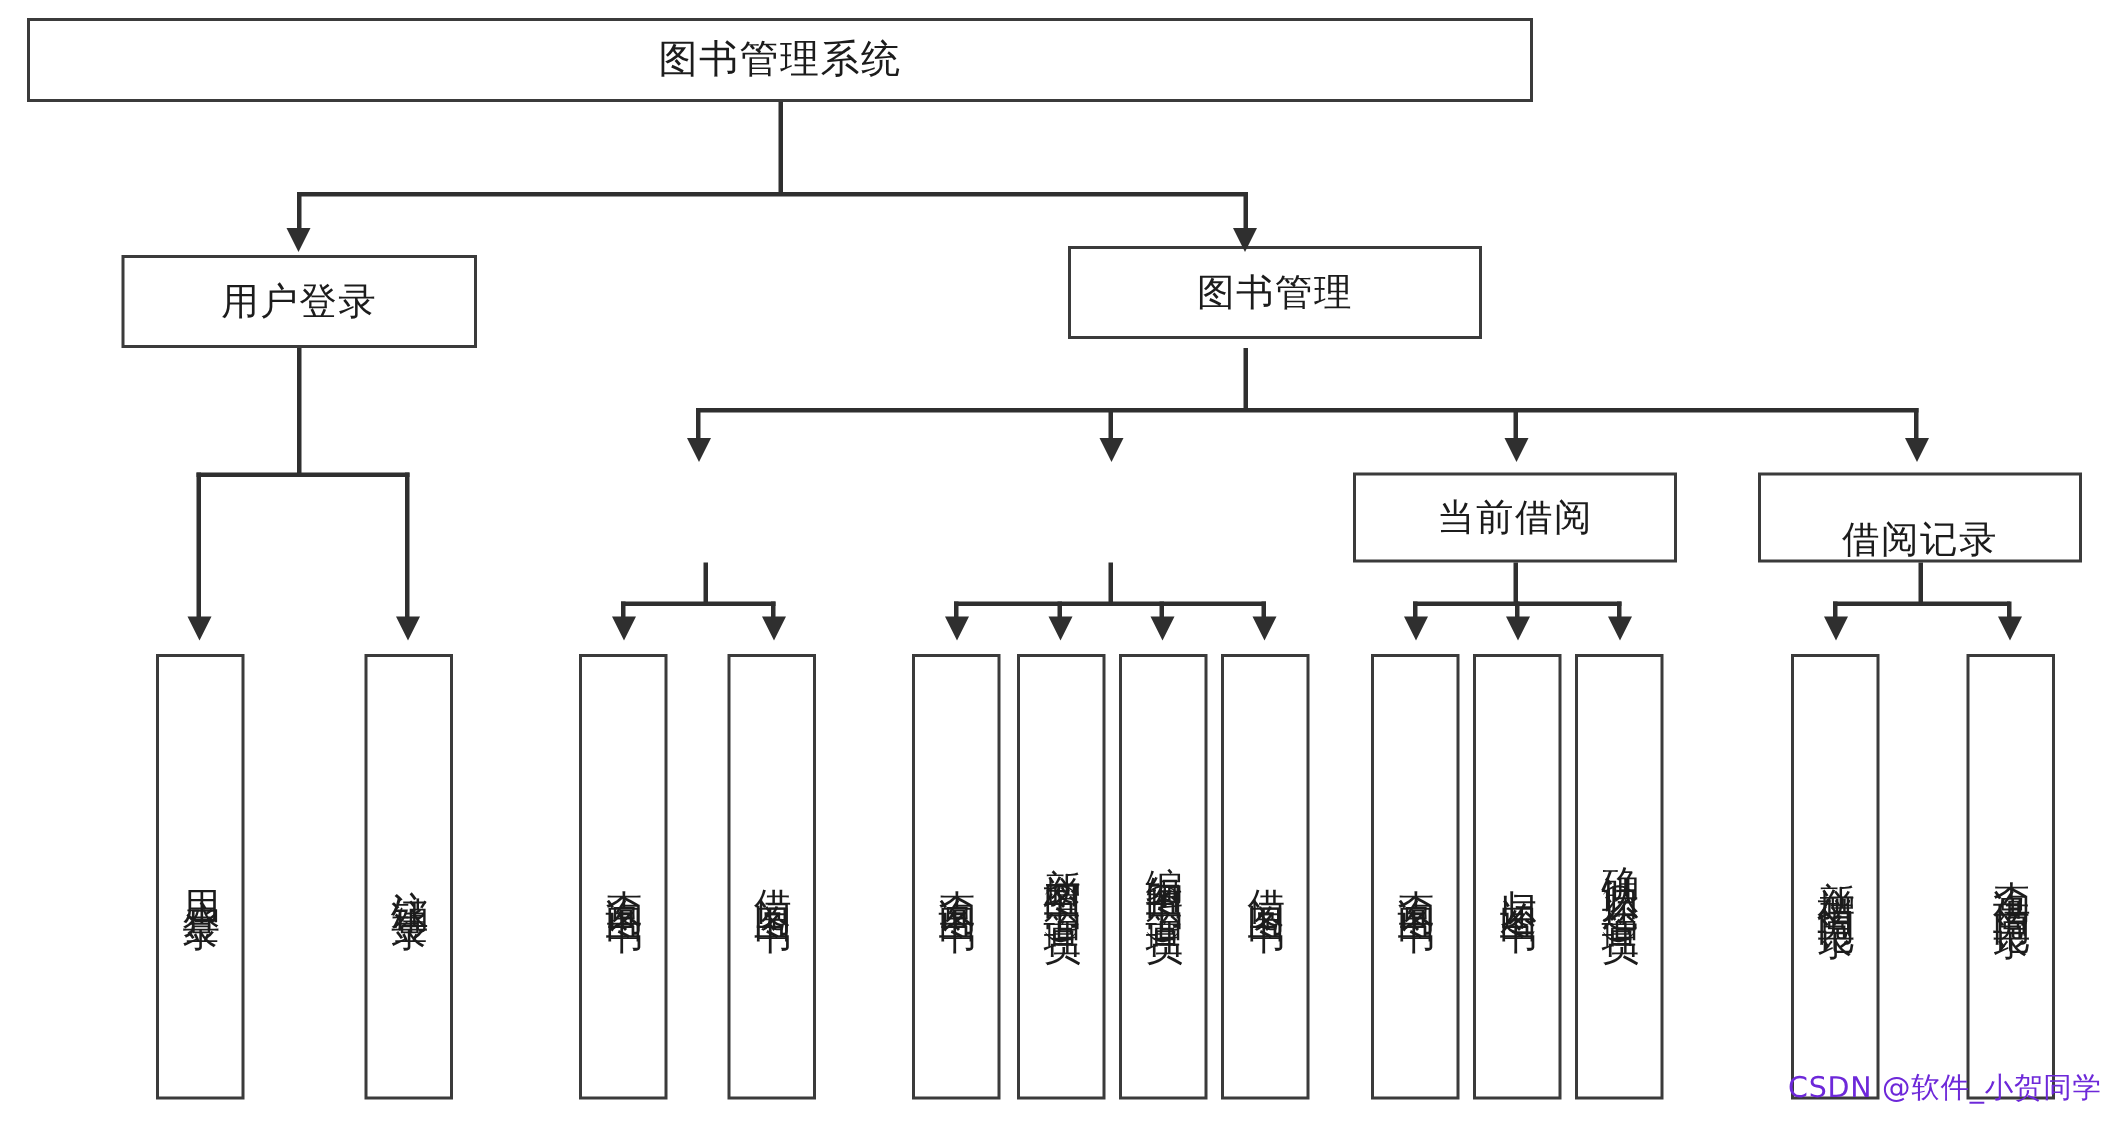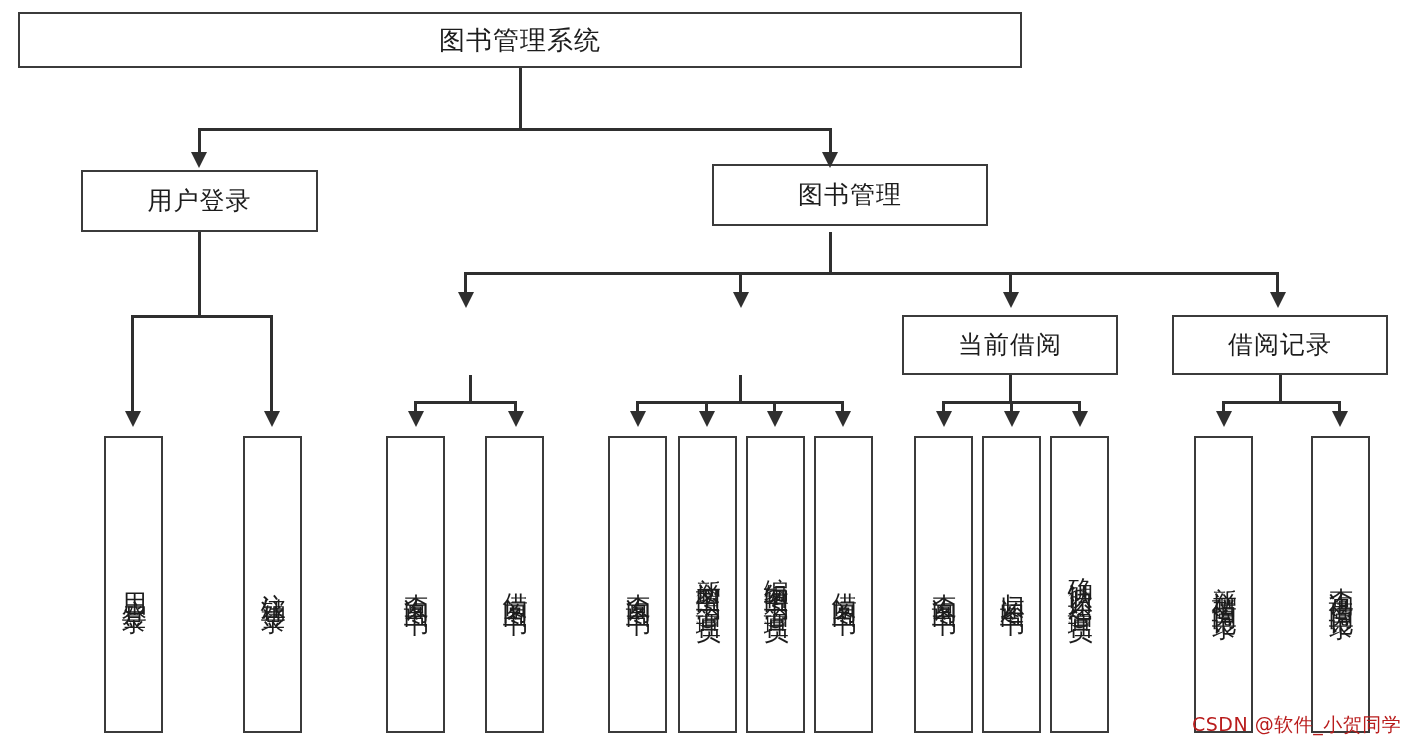--- a/index.html
+++ b/index.html
@@ -61,21 +61,21 @@
     position: absolute;
     width: 0;
     height: 0;
     border-left: 8px solid transparent;
     border-right: 8px solid transparent;
     border-top: 16px solid #2f2f2f;
   }
   .watermark {
     position: absolute;
     font-size: 19px;
-    color: #b91c1c;
+    color: #6d28d9;
     letter-spacing: 0.5px;
     white-space: nowrap;
     user-select: none;
   }
 </style>
 </head>
 <body>
 
 <div id="canvas">
 
@@ -86,21 +86,21 @@
   <div class="node h" style="left:81px; top:170px; width:237px; height:62px;">
     <span>用户登录</span>
   </div>
   <div class="node h" style="left:712px; top:164px; width:276px; height:62px;text-align:center;">
     <span>图书管理</span>
   </div>
 
   <div class="node h" style="left:902px; top:315px; width:216px; height:60px;">
     <span>当前借阅</span>
   </div>
-  <div class="node h" style="left:1172px; top:315px; width:216px; height:60px;">
+  <div class="node h" style="left:1172px; top:315px; width:216px; height:60px;align-items:flex-end;">
     <span>借阅记录</span>
   </div>
 
   <div class="node v" style="left:104px; top:436px; width:59px; height:297px;">
     <span class="vtext">用户登录</span>
   </div>
   <div class="node v" style="left:243px; top:436px; width:59px; height:297px;">
     <span class="vtext">注销登录</span>
   </div>
 

